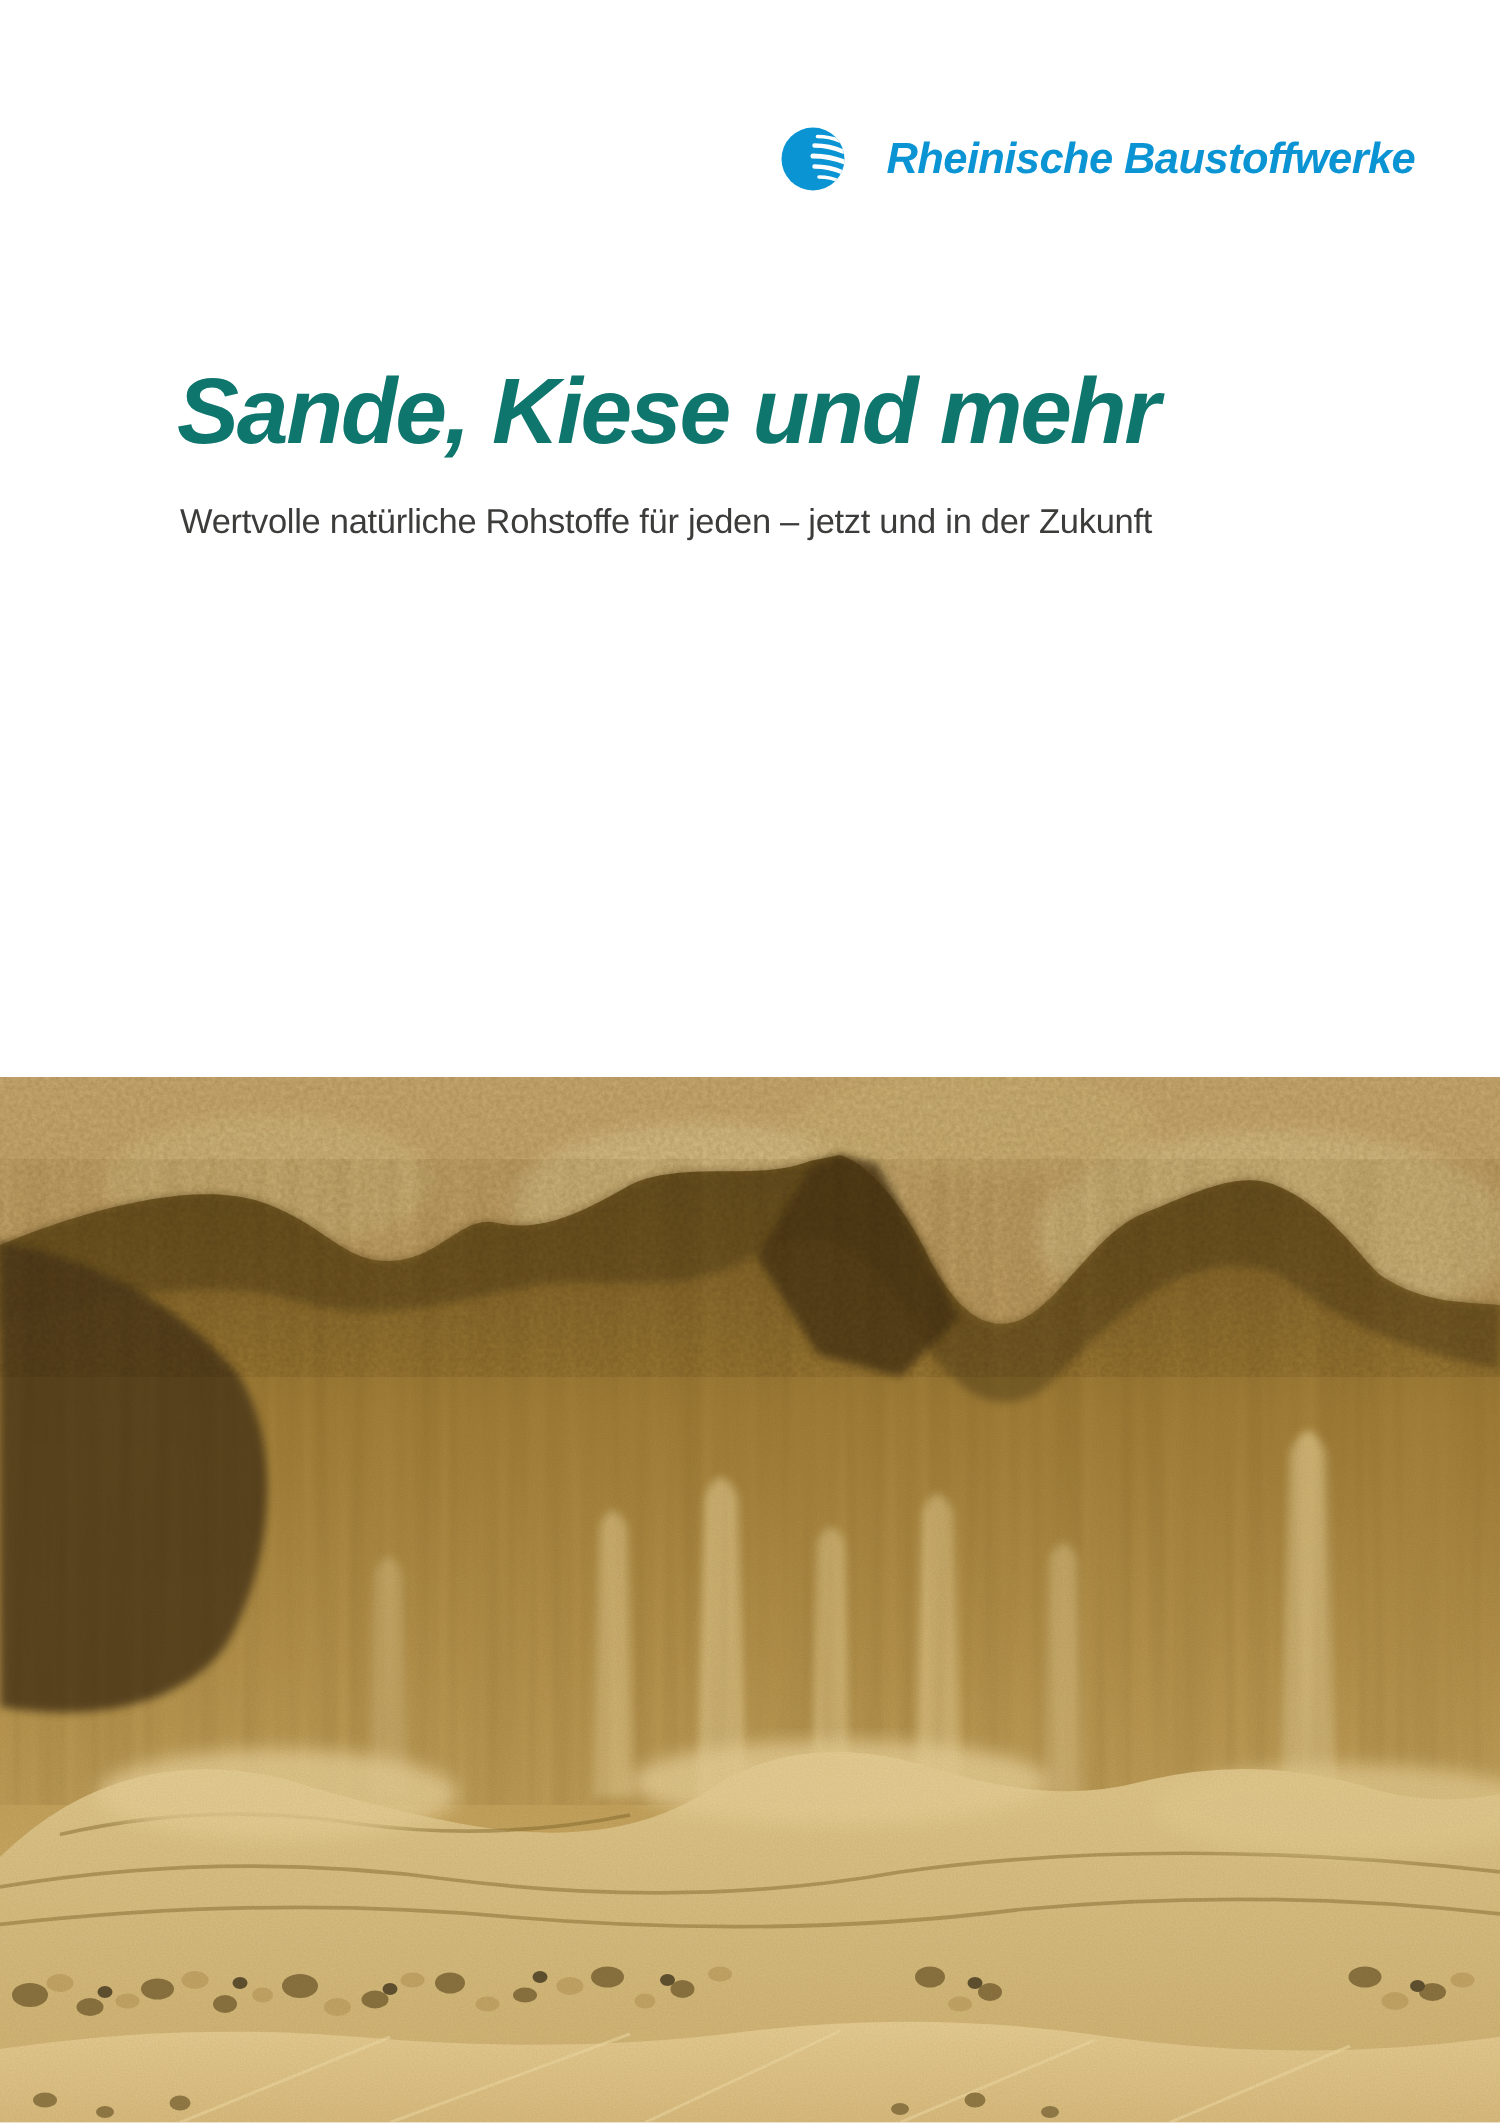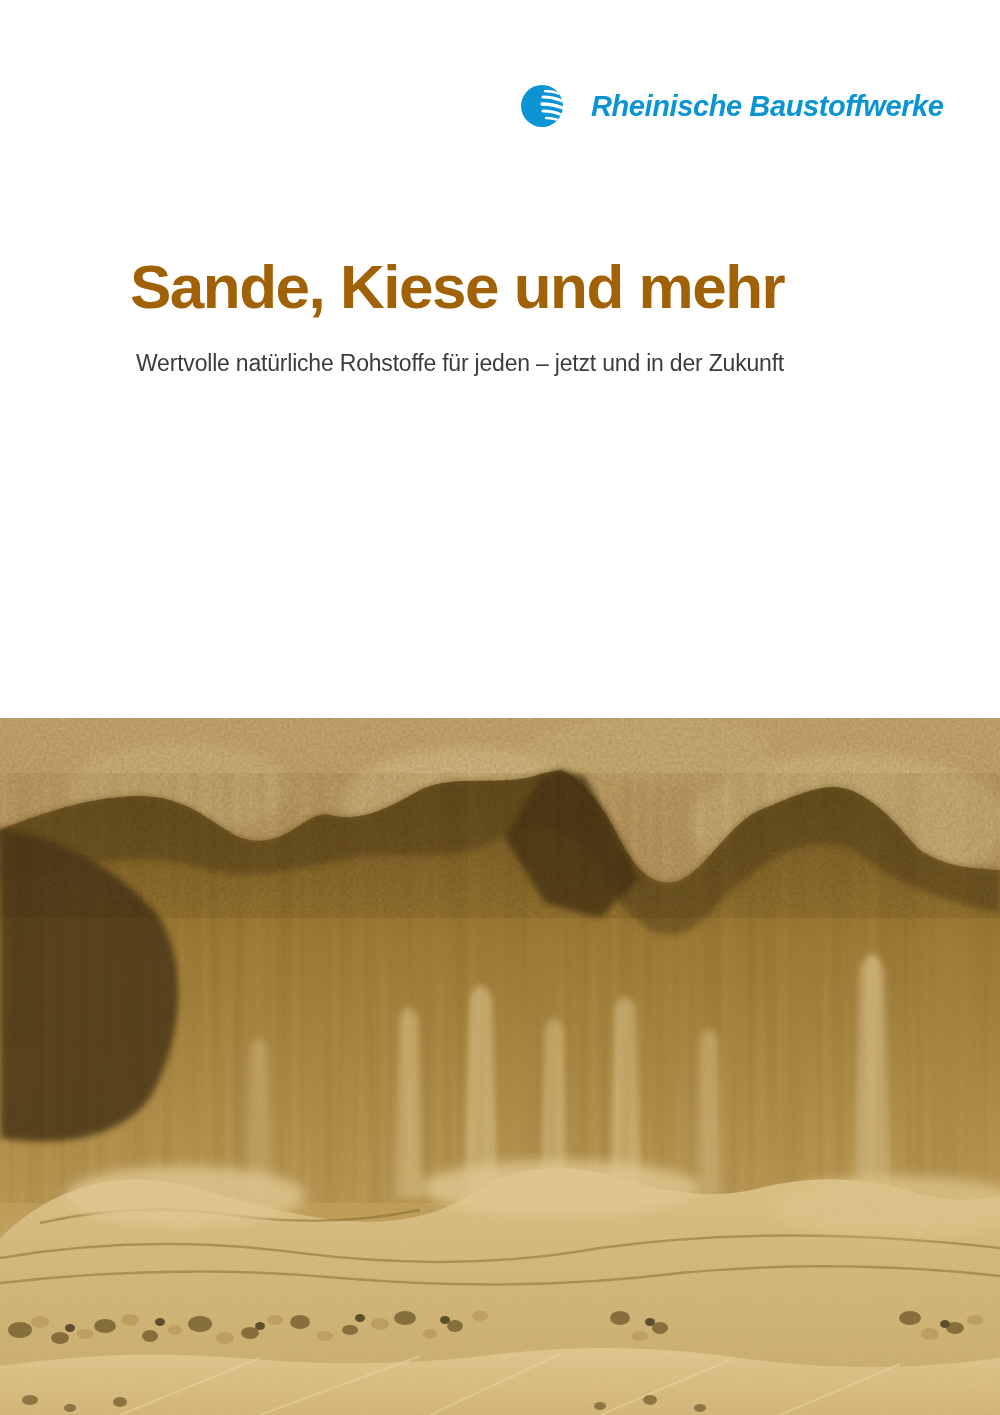--- a/index.html
+++ b/index.html
@@ -26,31 +26,32 @@
     font-style:italic;
     letter-spacing:-0.4px;
     white-space:nowrap;
     line-height:44px;
   }
 
   
   .title{
     position:absolute;
     left:118px;top:239px;
-    margin:12px;
-    color:#a16207;
+    margin:0;
+    color:#0f766e;
     font-size:62px;
     font-weight:bold;
+    font-style:italic;
     letter-spacing:-1.5px;
     white-space:nowrap;
   }
   .subtitle{
     position:absolute;
     left:120px;top:334px;
-    margin:16px;
+    margin:0;
     color:#3c3c3b;
     font-size:23px;
     letter-spacing:-0.2px;
     white-space:nowrap;
   }
 
   
   .photo{
     position:absolute;
     left:0;top:718px;

